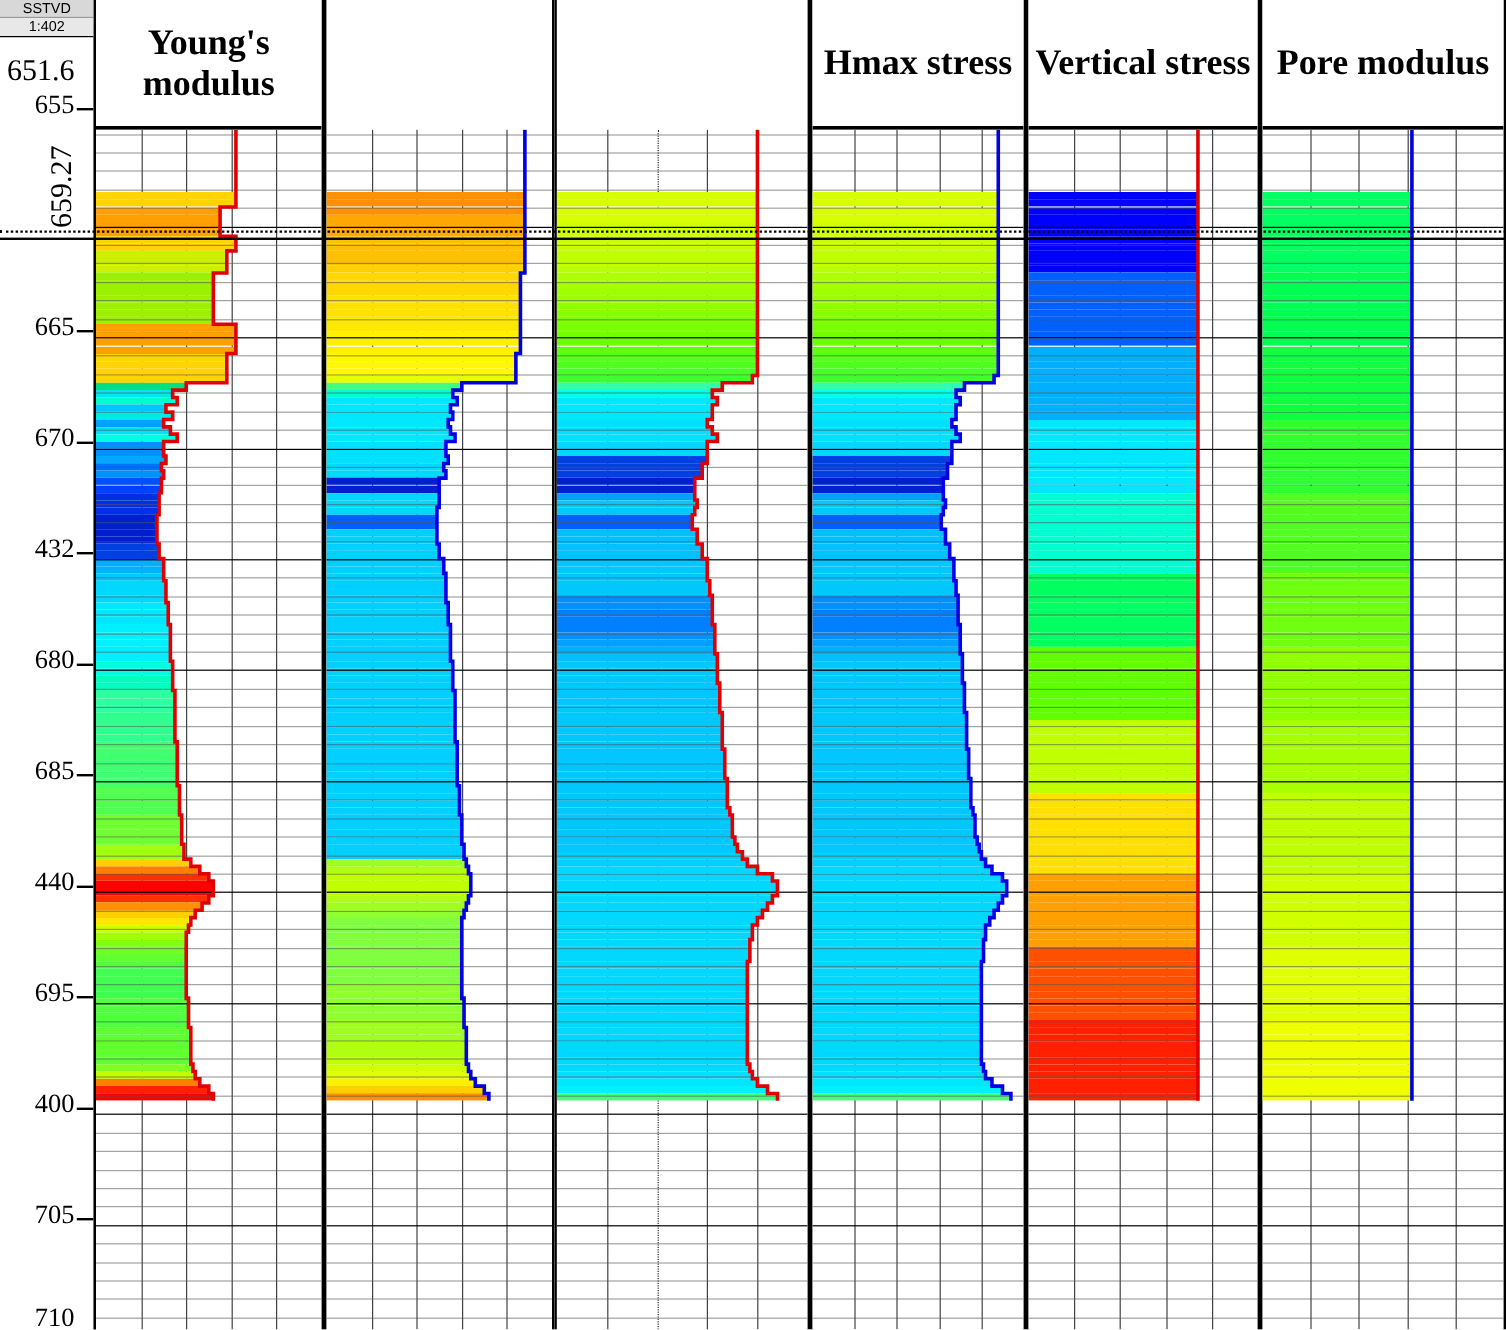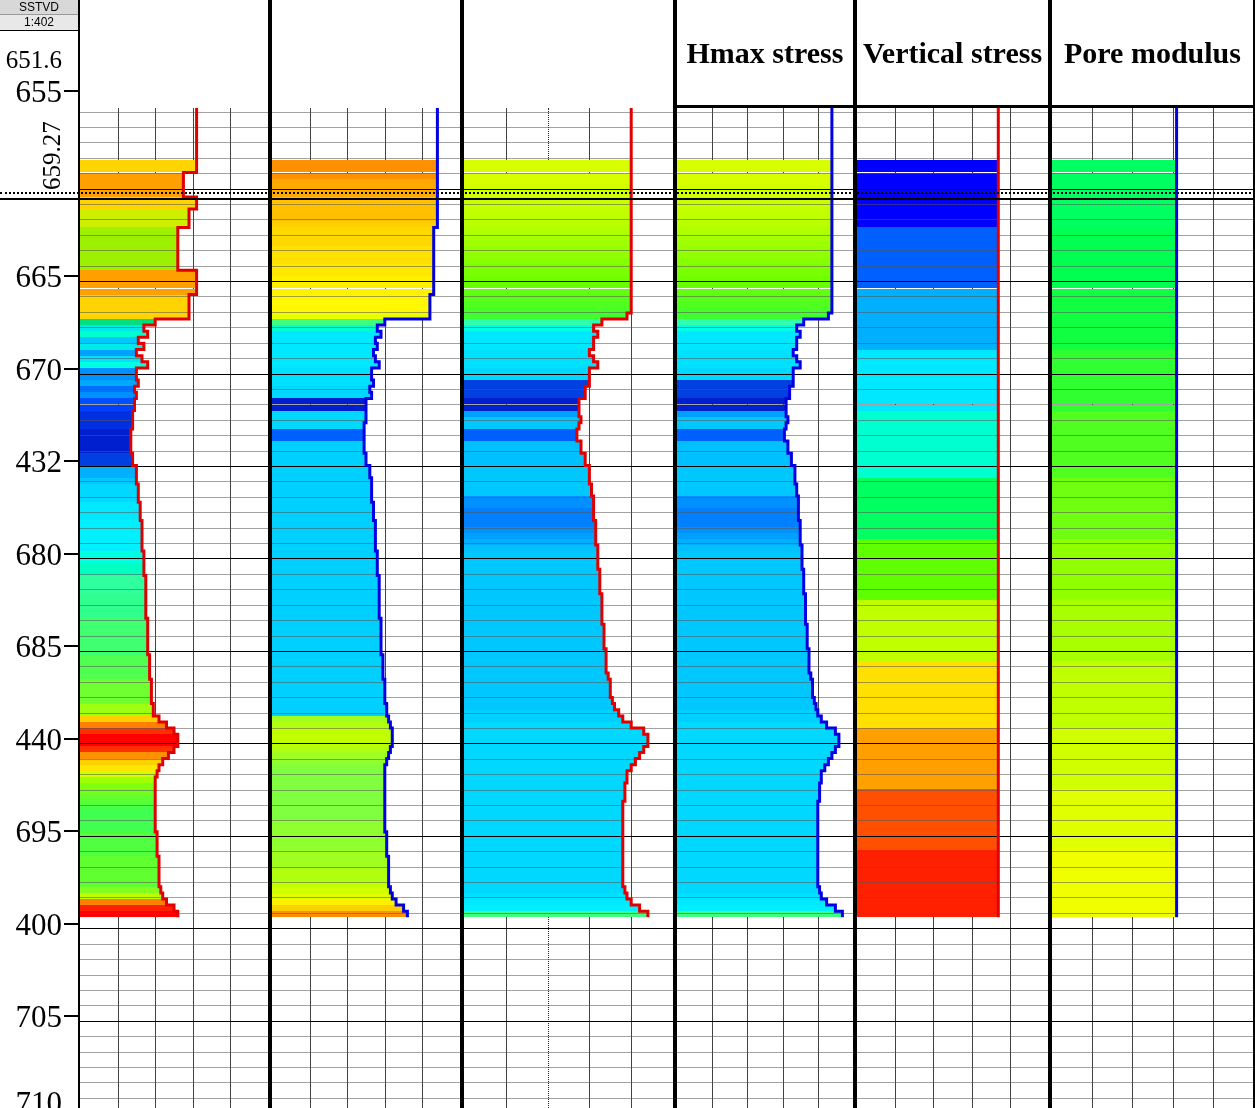--- a/index.html
+++ b/index.html
@@ -10,21 +10,21 @@
   #depth-col{position:absolute;left:0;top:0;width:78px;height:1108px;
              border-right:2px solid #000;background:#fff;}
   #depth-head{position:absolute;left:0;top:0;width:78px;height:30px;
               background:#cfcfcf;border-bottom:1px solid #000;}
   #depth-head .l1{font-family:"Liberation Sans",sans-serif;font-size:12px;
               text-align:center;line-height:14px;background:#d8d8d8;}
   #depth-head .l2{font-family:"Liberation Sans",sans-serif;font-size:12px;
               text-align:center;line-height:15px;background:#e8e8e8;
               border-top:1px solid #999;}
   .depth-label{position:absolute;left:0;width:62px;text-align:right;
-               font-family:"Liberation Serif",serif;font-size:31px;color:#000;}
+               font-family:"Liberation Serif",serif;font-size:22px;color:#000;}
   .depth-tick{position:absolute;right:0;width:14px;height:0;
               border-top:2px solid #000;}
   .depth-rot{position:absolute;transform:rotate(-90deg);transform-origin:left top;
              font-size:25px;white-space:nowrap;}
 
   
   .track{position:absolute;top:0;height:1108px;border-left:2px solid #000;
          border-right:2px solid #000;box-sizing:border-box;background:#fff;overflow:hidden;}
   .track-head{position:absolute;left:0;top:0;right:0;height:108px;
               border-bottom:3px solid #000;box-sizing:border-box;
@@ -80,20 +80,23 @@
         <div class="depth-tick" style="top: 922.5px;"></div>
         <div class="depth-label" style="top: 999px;">705</div>
         <div class="depth-tick" style="top: 1015px;"></div>
         <div class="depth-rot" style="left: 38px; top: 190px;">659.27</div>
         <div class="depth-label" style="top: 1085px; color: rgb(0, 0, 0);">710</div>
       </div>
   </div>
 
   <div id="tracks-host">
       <div class="track" style="left: 78px; width: 192px;">
+        <div class="track-head">
+          <div class="track-title">Young's modulus</div>
+        </div>
         <div class="track-body">
           <div class="vgrid" style="left: 38px;"></div>
           <div class="vgrid" style="left: 75px;"></div>
           <div class="vgrid" style="left: 113px;"></div>
           <div class="vgrid" style="left: 150px;"></div>
           <div class="band" style="top: 52.3px; height: 6.105px; width: 117px; background: rgb(255, 212, 0);"></div>
           <div class="band" style="top: 58.405px; height: 6.105px; width: 117px; background: rgb(255, 212, 0);"></div>
           <div class="band" style="top: 64.51px; height: 6.105px; width: 103px; background: rgb(255, 160, 0);"></div>
           <div class="band" style="top: 70.615px; height: 6.105px; width: 103px; background: rgb(255, 160, 0);"></div>
           <div class="band" style="top: 76.72px; height: 6.105px; width: 103px; background: rgb(255, 160, 0);"></div>

